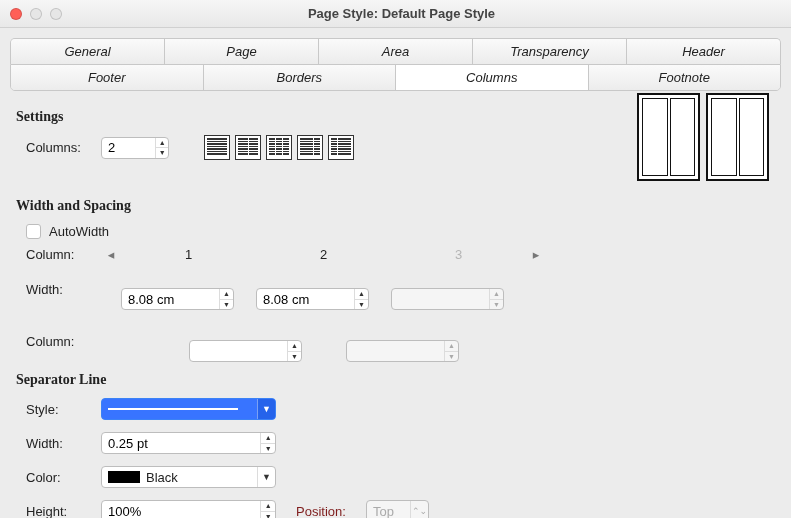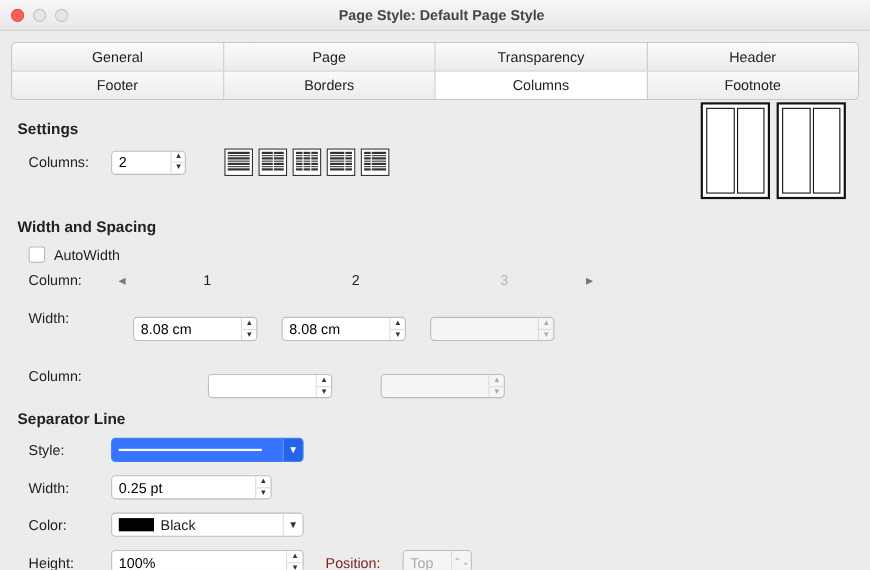--- a/index.html
+++ b/index.html
@@ -7,30 +7,30 @@
 
 
 .titlebar { height: 28px; background: linear-gradient(#f6f6f6, #e8e8e8); border-bottom: 1px solid #d0d0d0; display: flex; align-items: center; position: relative; }
 .traffic { display: flex; gap: 8px; padding-left: 10px; }
 .traffic-dot { width: 12px; height: 12px; border-radius: 50%; border: 0.5px solid rgba(0,0,0,0.15); }
 .dot-red { background: #ff5f57; }
 .dot-grey { background: #e6e6e6; }
 .title { position: absolute; left: 12px; right: 0; text-align: center; font-weight: 600; font-size: 13px; color: #444; pointer-events: none; }
 
 
-.tabs-wrap { padding: 10px 10px 0 10px; }
+.tabs-wrap { padding: 10px 10px 0 10px; font-style: italic; }
 .tabrow { display: flex; border: 1px solid #c8c8c8; border-bottom: none; border-radius: 5px 5px 0 0; overflow: hidden; }
 .tabrow2 { border-radius: 0 0 5px 5px; border-bottom: 1px solid #c8c8c8; }
 .tab { flex: 1; text-align: center; padding: 5px 0; background: linear-gradient(#fafafa,#ececec); border-right: 1px solid #c8c8c8; cursor: default; font-size: 13px; }
 .tab:last-child { border-right: none; }
 .tab.active { background: #fff; }
 
 
 .content { padding: 10px 16px 16px 16px; position: relative; }
-.section-title { font-weight: 700; font-size: 14px; margin: 8px 0 10px 0; }
+.section-title { font-weight: 700; font-size: 14px; margin: 8px 0 10px 0; font-family: Liberation Serif, serif; }
 .row { display: flex; align-items: center; margin-bottom: 8px; }
 .label { width: 85px; padding-left: 10px; }
 
 
 .spinner { display: inline-flex; align-items: stretch; background: #fff; border: 1px solid #bdbdbd; border-radius: 4px; height: 22px; }
 .spinner input { border: none; outline: none; padding: 0 6px; width: 100%; font-size: 13px; background: transparent; }
 .spinner .arrows { width: 16px; display: flex; flex-direction: column; border-left: 1px solid #dcdcdc; }
 .spinner .arrow { flex: 1; display: flex; align-items: center; justify-content: center; font-size: 7px; color: #333; cursor: default; }
 .spinner .arrow:first-child { border-bottom: 1px solid #dcdcdc; }
 .spinner.disabled { background: #f5f5f5; }
@@ -90,20 +90,21 @@
     <div class="traffic-dot dot-grey"></div>
     <div class="traffic-dot dot-grey"></div>
   </div>
   <div class="title">Page Style: Default Page Style</div>
 </div>
 
 <div class="tabs-wrap">
   <div class="tabrow">
     <div class="tab"><span>General</span></div>
     <div class="tab"><span>Page</span></div>
+    <div class="tab"><span>Area</span></div>
     <div class="tab"><span>Transparency</span></div>
     <div class="tab"><span>Header</span></div>
   </div>
   <div class="tabrow tabrow2">
     <div class="tab"><span>Footer</span></div>
     <div class="tab"><span>Borders</span></div>
     <div class="tab active"><span>Columns</span></div>
     <div class="tab"><span>Footnote</span></div>
   </div>
 </div>
@@ -316,21 +317,21 @@
       <div class="combo active" style="width:175px">
         <div class="cval">
             <div class="lineprev"></div>
           </div>
         <div class="carrow">▼</div>
       </div>
     </div>
 
     <div class="sep-row">
       <div class="label">Width:</div>
-      <div class="spinner" style="width:146px">
+      <div class="spinner" style="width:175px">
         <input value="0.25 pt" style="">
         <div class="arrows">
             <div class="arrow">▲</div>
             <div class="arrow">▼</div>
           </div>
       </div>
     </div>
 
     <div class="sep-row">
       <div class="label">Color:</div>

